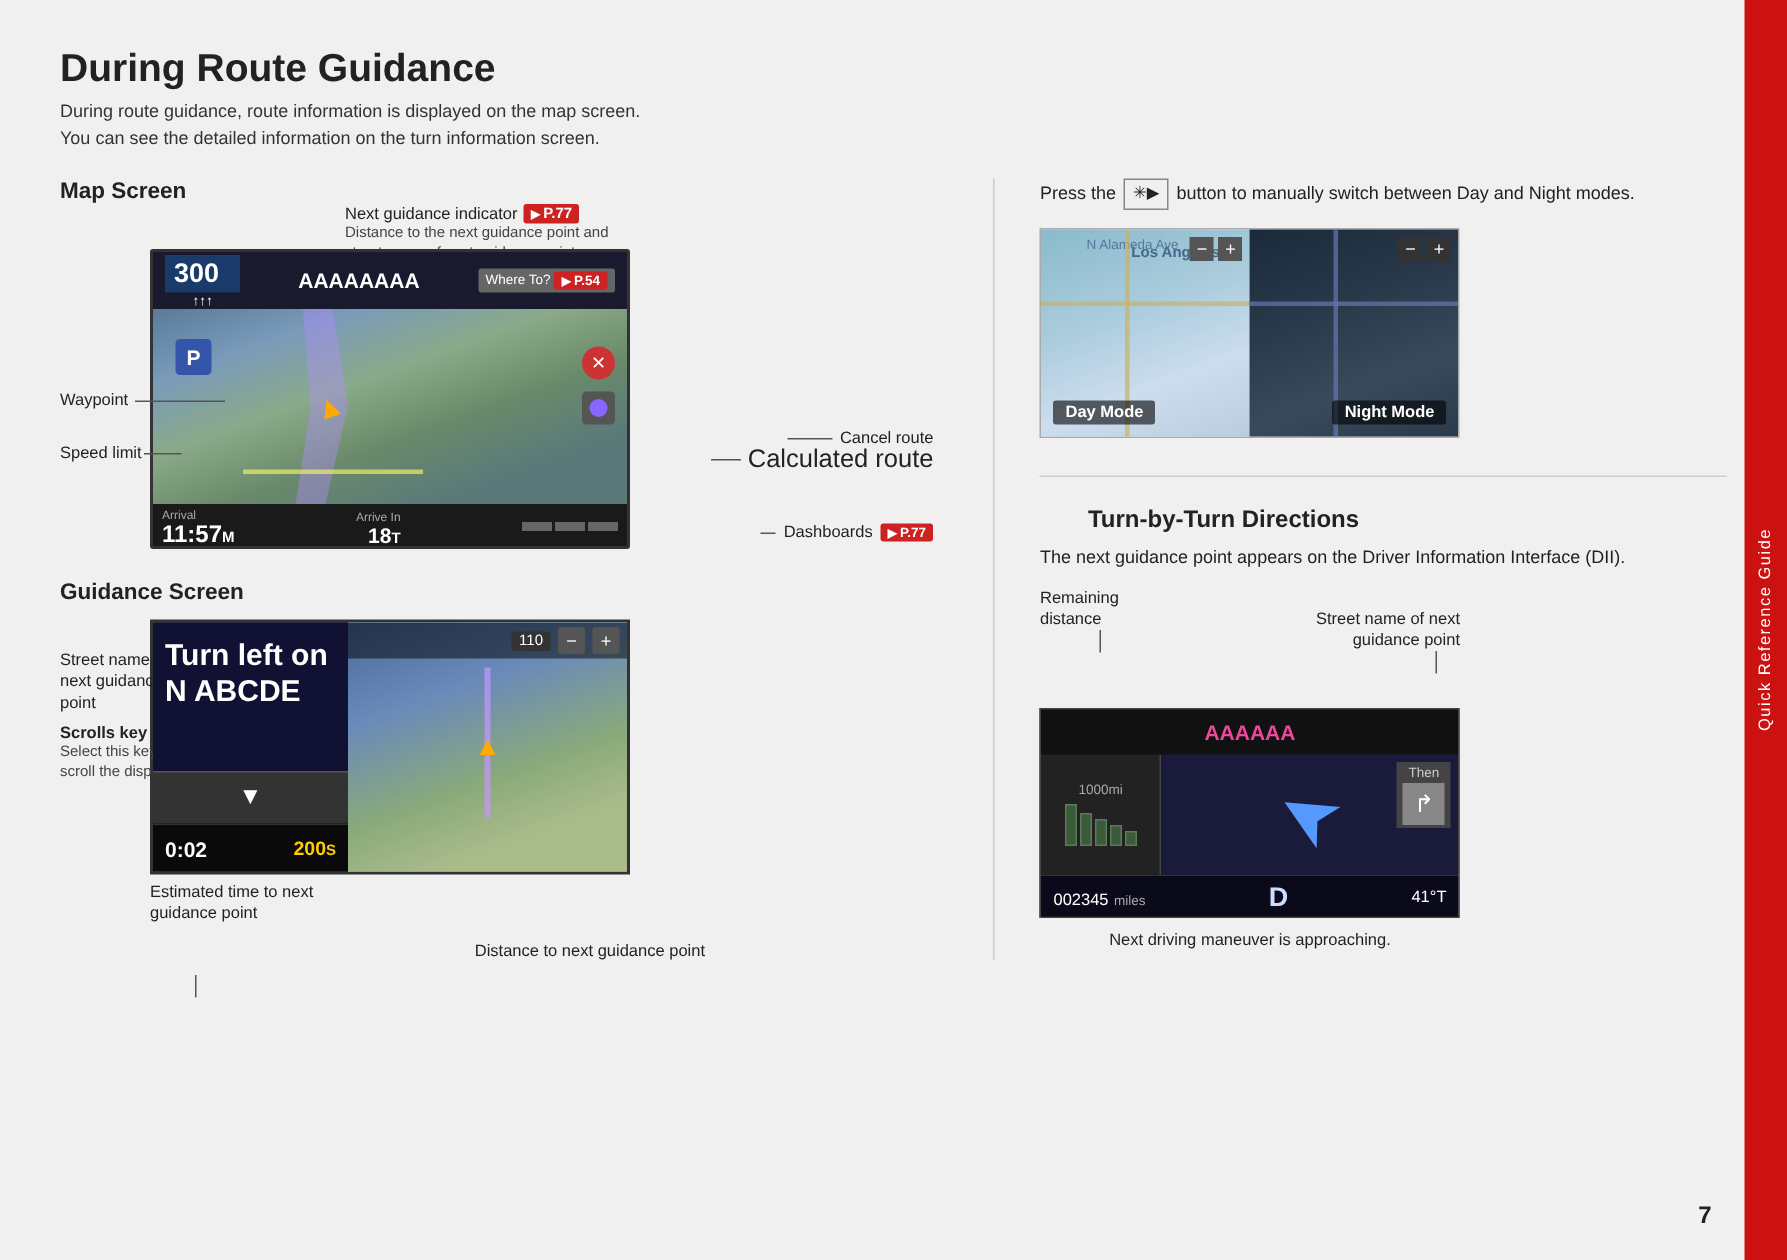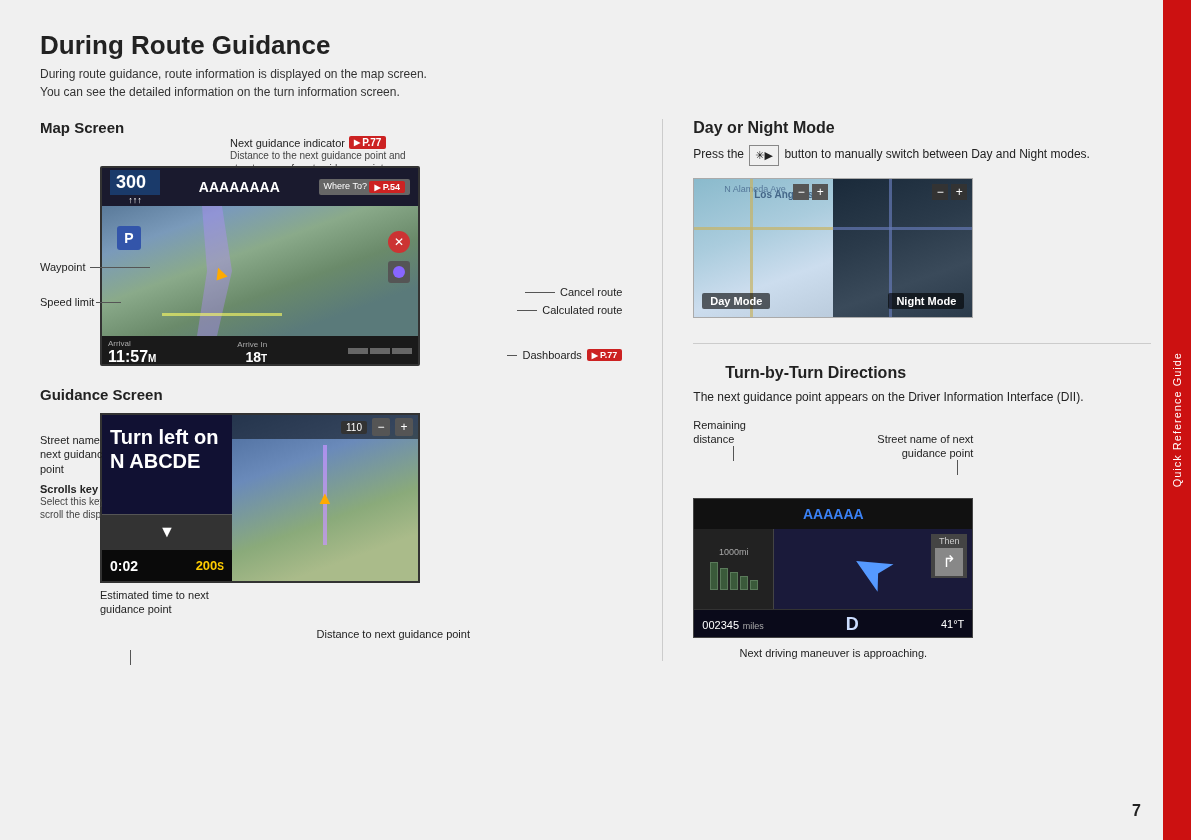--- a/index.html
+++ b/index.html
@@ -400,21 +400,21 @@
 
     .turn-top-bar {
       background: #111;
       height: 30px;
       display: flex;
       align-items: center;
       justify-content: center;
       position: relative;
     }
     .turn-street-name {
-      color: #3b82f6;
+      color: #ec4899;
       font-size: 14px;
       font-weight: bold;
     }
 
     .turn-main {
       display: flex;
       height: 80px;
     }
     .turn-left-panel {
       width: 80px;
@@ -586,21 +586,21 @@
           <div style="position:absolute;bottom:58px;left:0;display:flex;align-items:center;gap:2px;font-size:11px;">
             <span>Speed limit</span>
             <div style="width:25px;height:1px;background:#555;"></div>
           </div>
 
           <div style="position:absolute;top:120px;right:10px;display:flex;align-items:center;gap:5px;font-size:11px;">
             <div style="width:30px;height:1px;background:#555;"></div>
             <span>Cancel route</span>
           </div>
 
-          <div style="position:absolute;bottom:50px;right:10px;display:flex;align-items:center;gap:5px;font-size:11px;">
+          <div style="position:absolute;bottom:50px;right:10px;display:flex;align-items:center;gap:5px;font-size:17px;">
             <div style="width:20px;height:1px;background:#555;"></div>
             <span>Calculated route</span>
           </div>
 
           <div style="position:absolute;bottom:5px;right:10px;display:flex;align-items:center;gap:5px;font-size:11px;">
             <div style="width:10px;height:1px;background:#555;"></div>
             <span>Dashboards</span>
             <span class="p-badge" style="font-size:9px;">P.77</span>
           </div>
 
@@ -668,21 +668,20 @@
           </div>
 
         </div>
       </div>
 
     </div>
 
     <div class="right-col">
 
       <div class="day-night-section">
-        <div class="day-night-header">Day or Night Mode</div>
         <p class="day-night-desc">
           <span>Press the</span>
           <span class="mode-button-icon">✳▶</span>
           <span>button to manually switch between Day and Night modes.</span>
         </p>
 
         <div class="day-night-images">
           <div class="day-mode-img">
 
             <div style="position:absolute;top:10px;right:20px;font-size:10px;color:#446688;font-weight:bold;">Los Angeles</div>

